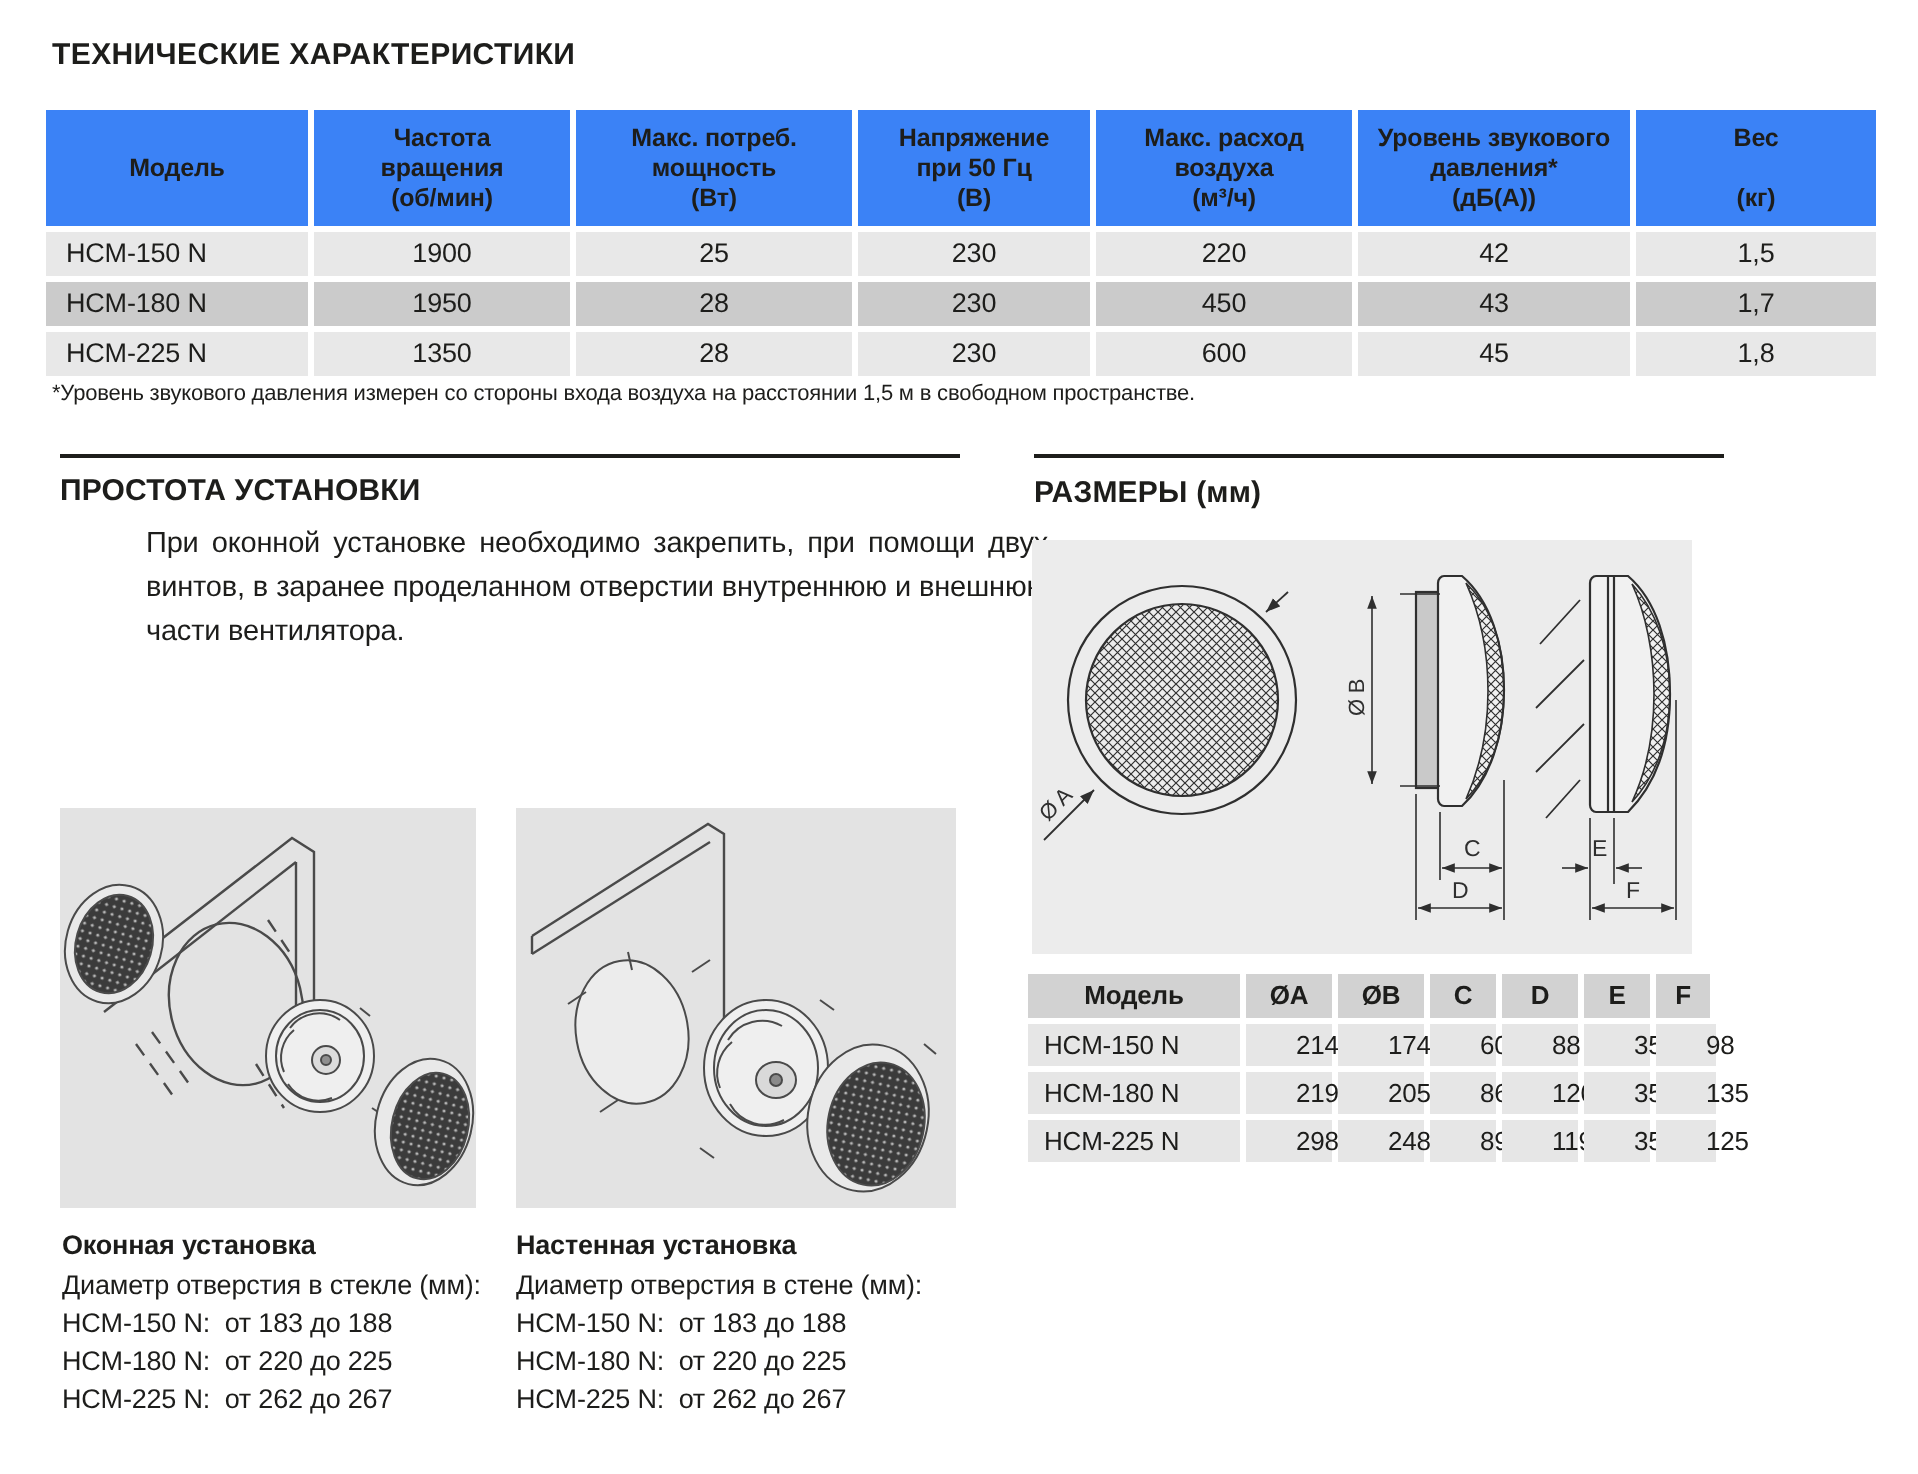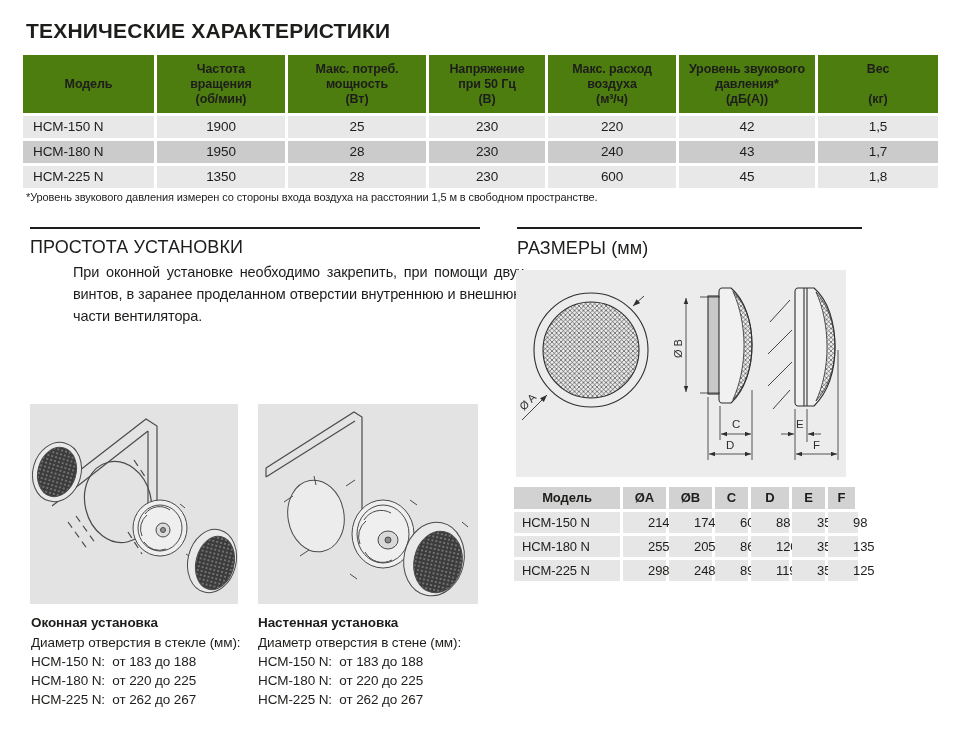--- a/index.html
+++ b/index.html
@@ -1,38 +1,38 @@
 <!DOCTYPE html>
 <html><head>
 <meta charset="utf-8">
 <style>
   html,body { margin:0; padding:0; }
   body { font-family:"Liberation Sans", sans-serif; color:#1d1d1b; background:#fff; }
   .page { position:relative; width:959px; height:737px; background:#fff; overflow:hidden; letter-spacing:-0.1px; }
 
-  .page-title { position:absolute; left:26px; top:19px; font-size:21px; font-weight:bold; letter-spacing:0.2px; }
+  .page-title { position:absolute; left:26px; top:19px; font-size:15px; font-weight:bold; letter-spacing:0.2px; }
 
   
   .spec-grid { position:absolute; left:23px; top:55px; display:grid;
                grid-template-columns:131px 128px 138px 116px 128px 136px 120px; gap:3px; }
-  .sh { background:#4d7c0f; height:58px; display:flex; flex-direction:column; justify-content:center;
+  .sh { background:#3b82f6; height:58px; display:flex; flex-direction:column; justify-content:center;
         align-items:center; font-weight:bold; font-size:12.5px; text-align:center; }
   .sh span { display:block; height:15px; line-height:15px; }
   .sc { height:22px; line-height:22px; font-size:13.5px; text-align:center; }
   .sc.model { text-align:left; padding-left:10px; box-sizing:border-box; }
   .r-light { background:#e8e8e8; }
   .r-dark  { background:#cbcbcb; }
 
   .footnote { position:absolute; left:26px; top:191px; font-size:11px; }
 
   
   .rule { position:absolute; height:2px; background:#1d1d1b; }
   .rule-left  { left:30px;  top:227px; width:450px; }
   .rule-right { left:517px; top:227px; width:345px; }
-  .sec-h { position:absolute; font-size:18px; font-weight:normal; letter-spacing:0.1px; }
+  .sec-h { position:absolute; font-size:15px; font-weight:bold; letter-spacing:0.1px; }
   .sec-h-left  { left:30px;  top:237px; }
   .sec-h-right { left:517px; top:238px; }
 
   .install-text { position:absolute; left:30px; top:261px; width:451px; font-size:14.5px; line-height:22px; text-align:justify;margin-left:43px; }
   .install-text p { margin:0; }
 
   .illu { position:absolute; background:#e3e3e3; }
   .illu-window { left:30px;  top:404px; width:208px; height:200px; }
   .illu-wall   { left:258px; top:404px; width:220px; height:200px; }
 
@@ -104,21 +104,21 @@
     <div class="sc r-light">25</div>
     <div class="sc r-light">230</div>
     <div class="sc r-light">220</div>
     <div class="sc r-light">42</div>
     <div class="sc r-light">1,5</div>
 
     <div class="sc r-dark model">HCM-180 N</div>
     <div class="sc r-dark">1950</div>
     <div class="sc r-dark">28</div>
     <div class="sc r-dark">230</div>
-    <div class="sc r-dark">240</div>
+    <div class="sc r-dark">450</div>
     <div class="sc r-dark">43</div>
     <div class="sc r-dark">1,7</div>
 
     <div class="sc r-light model">HCM-225 N</div>
     <div class="sc r-light">1350</div>
     <div class="sc r-light">28</div>
     <div class="sc r-light">230</div>
     <div class="sc r-light">600</div>
     <div class="sc r-light">45</div>
     <div class="sc r-light">1,8</div>
@@ -311,21 +311,21 @@
 
     <div class="dc model">HCM-150 N</div>
     <div class="dc num">214</div>
     <div class="dc num">174</div>
     <div class="dc num">60</div>
     <div class="dc num">88</div>
     <div class="dc num">35</div>
     <div class="dc num">98</div>
 
     <div class="dc model">HCM-180 N</div>
-    <div class="dc num">255</div>
+    <div class="dc num">219</div>
     <div class="dc num">205</div>
     <div class="dc num">86</div>
     <div class="dc num">120</div>
     <div class="dc num">35</div>
     <div class="dc num">135</div>
 
     <div class="dc model">HCM-225 N</div>
     <div class="dc num">298</div>
     <div class="dc num">248</div>
     <div class="dc num">89</div>

